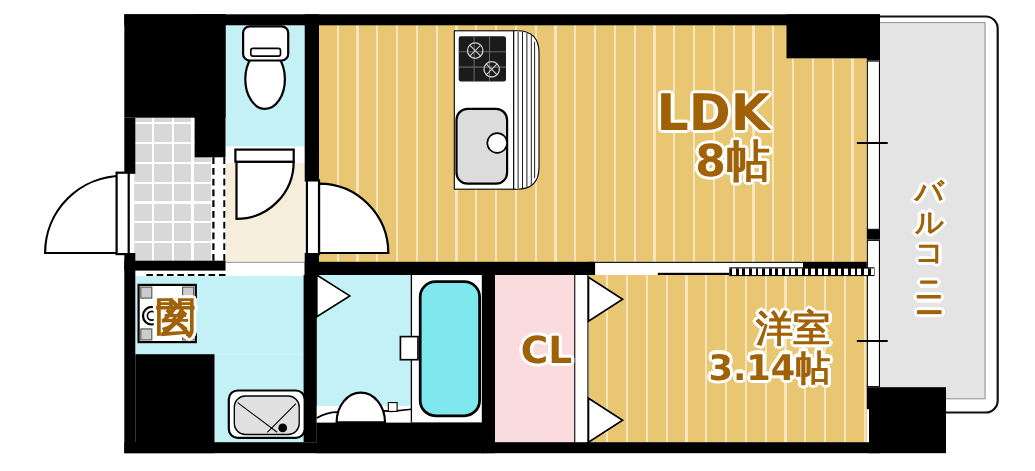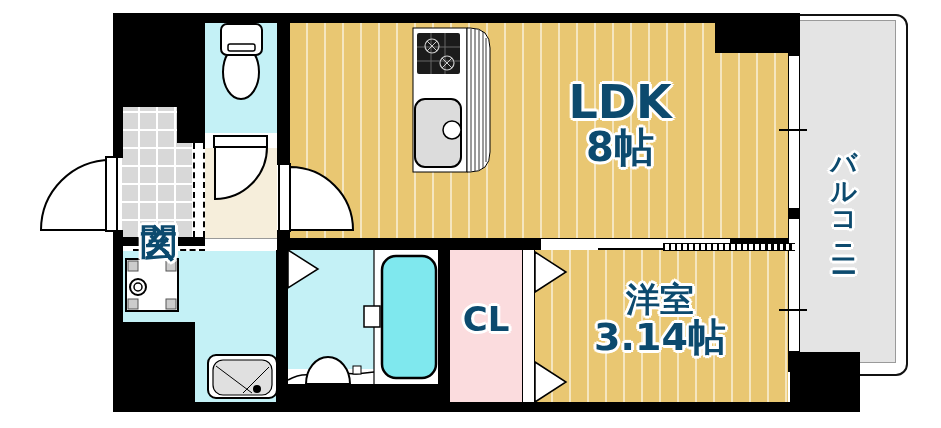--- a/index.html
+++ b/index.html
@@ -6,21 +6,21 @@
   #canvas{position:relative;width:941px;height:428px;background:#fff;overflow:hidden;
           font-family:"DejaVu Sans","Liberation Sans",sans-serif;}
   .abs{position:absolute;}
   .wall{position:absolute;background:#000;}
   .stripes{background-image:repeating-linear-gradient(90deg,transparent 0 16px,rgba(255,255,255,.55) 16px 18px);}
   .tilegrid{background-image:
       repeating-linear-gradient(0deg,transparent 0 16px,#fff 16px 18px),
       repeating-linear-gradient(90deg,transparent 0 16px,#fff 16px 18px);}
   .ladder{background:repeating-linear-gradient(90deg,#000 0 2.5px,#fff 2.5px 6px);
           border-top:1.5px solid #000;border-bottom:1.5px solid #000;}
-  .lbl{position:absolute;color:#0c4a6e;font-weight:bold;text-align:center;line-height:1.05;
+  .lbl{position:absolute;color:#a16207;font-weight:bold;text-align:right;line-height:1.05;
        text-shadow:-3px 0 0 #fff,3px 0 0 #fff,0 -3px 0 #fff,0 3px 0 #fff,
                    -2px -2px 0 #fff,2px -2px 0 #fff,-2px 2px 0 #fff,2px 2px 0 #fff;}
   .vert{writing-mode:vertical-rl;text-orientation:mixed;}
   svg.overlay{position:absolute;left:0;top:0;}
 </style>
 </head>
 <body>
 
 <div id="canvas">
 
@@ -142,19 +142,19 @@
       <path d="M779,130 h28 M779,310 h28" stroke="#000" stroke-width="2"></path>
     </g>
   </svg>
 
   <div class="lbl" style="left:540px;top:78px;width:160px;">
     <div style="font-size:46px;">LDK</div>
     <div style="font-size:40px;">8帖</div>
   </div>
   <div class="lbl" style="left:565px;top:282px;width:190px;">
     <div style="font-size:34px;">洋室</div>
-    <div style="font-size:38px;">3.14帖</div>
+    <div style="font-size:32px;">3.14帖</div>
   </div>
   <div class="lbl" style="left:452px;top:302px;width:68px;font-size:34px;">CL</div>
   <div class="lbl vert" style="left:140px;top:147px;height:100px;font-size:36px;letter-spacing:4px;">玄関</div>
   <div class="lbl vert" style="left:830px;top:122px;height:150px;font-size:26px;letter-spacing:2px;">バルコニー</div>
 
 </div>
 
 </body></html>

